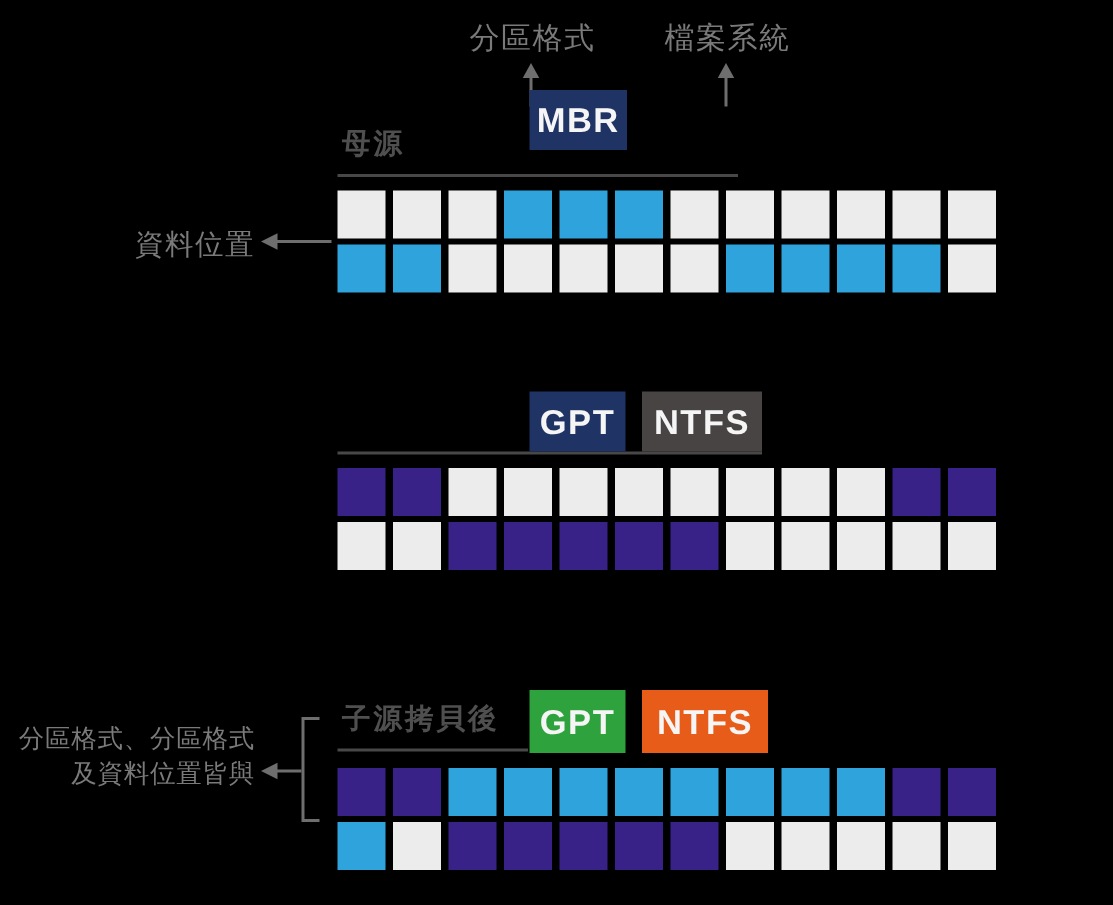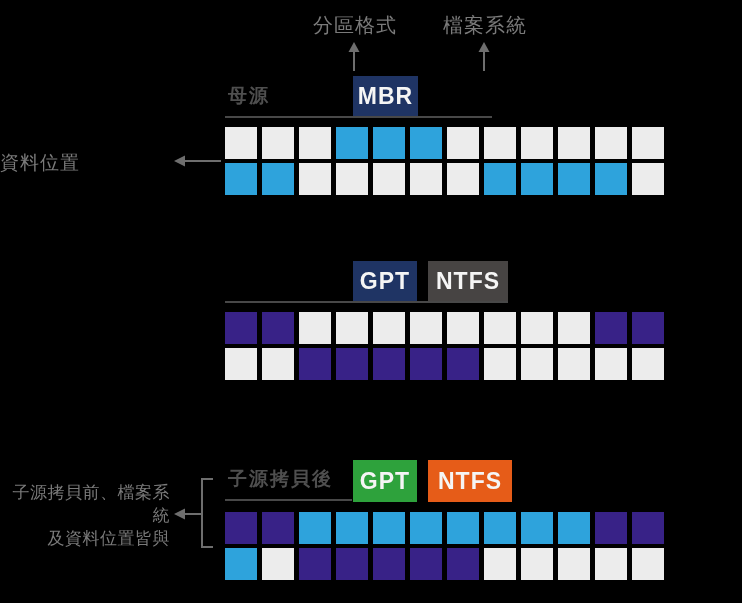--- a/index.html
+++ b/index.html
@@ -6,37 +6,37 @@
   .canvas {
     position:relative; width:664px; height:603px;
     background:var(--background,#000); overflow:hidden;
     font-family:"Liberation Sans", sans-serif;
   }
   .overlay { position:absolute; left:0; top:0; width:742px; height:603px; }
 
   .ann { position:absolute; color:var(--annotation-text,#7a7a7a); }
   #partition-format-label { left:275px; top:12px; width:160px; text-align:center; font-size:20px; letter-spacing:1px; }
   #file-system-label      { left:405px; top:12px; width:160px; text-align:center; font-size:20px; letter-spacing:1px; }
-  #data-location-label    { left:0px;  top:150px; width:170px; font-size:19px; letter-spacing:1px; }
+  #data-location-label    { left:0px;  top:150px; width:170px; text-align:right; font-size:19px; letter-spacing:1px; }
   #difference-note        { left:0px;  top:481px; width:170px; text-align:right; font-size:17px; line-height:23px; letter-spacing:0.5px; }
 
   .sec-title { position:absolute; left:228px; font-size:19px; font-weight:bold;
                color:var(--title-text,#4f4f4f); letter-spacing:2px; white-space:nowrap; }
   #s1-title { top:83px; }
   #s2-title { top:268px; }
   #s3-title { top:466px; }
 
   .underline { position:absolute; height:2px; background:var(--underline,#484848); }
   #s1-underline { left:225px; top:116px; width:267px; }
   #s2-underline { left:225px; top:301px; width:283px; }
   #s3-underline { left:225px; top:499px; width:127px; }
 
   .badge { position:absolute; display:flex; align-items:center; justify-content:center;
            font-weight:bold; font-size:23px; color:#f5f5f5; letter-spacing:1px; }
-  #s1-part { left:353px; top:76px;  width:65px; height:40px; background:var(--badge-navy,#1f3464); }
+  #s1-part { left:353px; top:60px;  width:65px; height:40px; background:var(--badge-navy,#1f3464); }
   #s1-fs   { left:427px; top:76px;  width:65px; height:40px; background:var(--badge-gray,#474443); }
   #s2-part { left:353px; top:261px; width:64px; height:40px; background:var(--badge-navy,#1f3464); }
   #s2-fs   { left:428px; top:261px; width:80px; height:40px; background:var(--badge-gray,#474443); }
   #s3-part { left:353px; top:460px; width:64px; height:42px; background:var(--badge-green,#2ea23c); }
   #s3-fs   { left:428px; top:460px; width:84px; height:42px; background:var(--badge-orange,#e65c18); }
 
   .block-row { position:absolute; left:225px; display:flex; gap:5px; }
   #s1-row1 { top:127px; } #s1-row2 { top:163px; }
   #s2-row1 { top:312px; } #s2-row2 { top:348px; }
   #s3-row1 { top:512px; } #s3-row2 { top:548px; }
@@ -72,21 +72,21 @@
     <g>
       <line class="arrow-line" x1="201" y1="514" x2="183" y2="514"></line>
       <polygon class="arrow-head" points="174,514 185,508.5 185,519.5"></polygon>
     </g>
   </svg>
 
   <div class="ann" id="partition-format-label">分區格式</div>
   <div class="ann" id="file-system-label">檔案系統</div>
   <div class="ann" id="data-location-label">資料位置</div>
   <div class="ann" id="difference-note">
-    <div>子源拷貝前、檔案系統</div>
+    <div>分區格式、分區格式</div>
     <div>及資料位置皆與</div>
   </div>
 
   <div class="sec-title" id="s1-title">母源</div>
   <div class="underline" id="s1-underline"></div>
   <div class="badge" id="s1-part">MBR</div>
   <div class="block-row" id="s1-row1">
       <div class="block white"></div>
       <div class="block white"></div>
       <div class="block white"></div>

